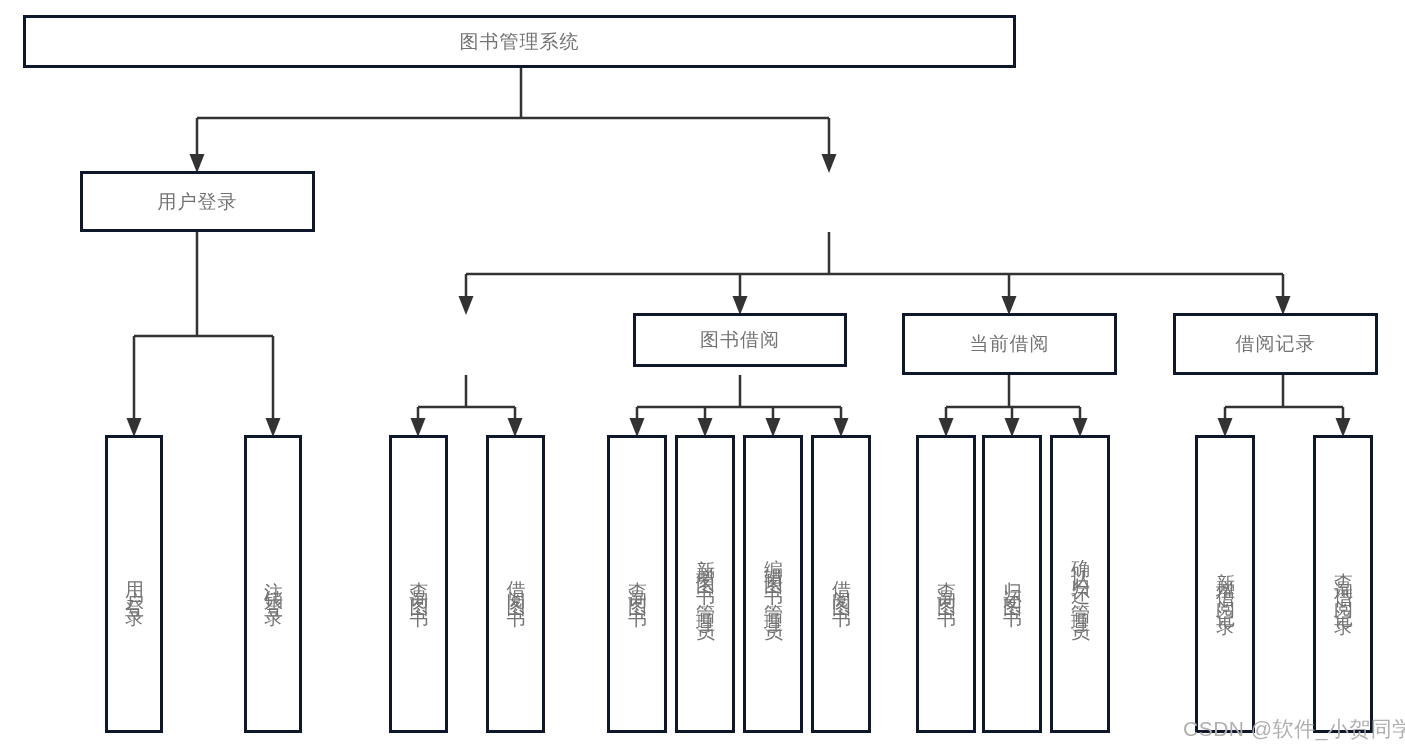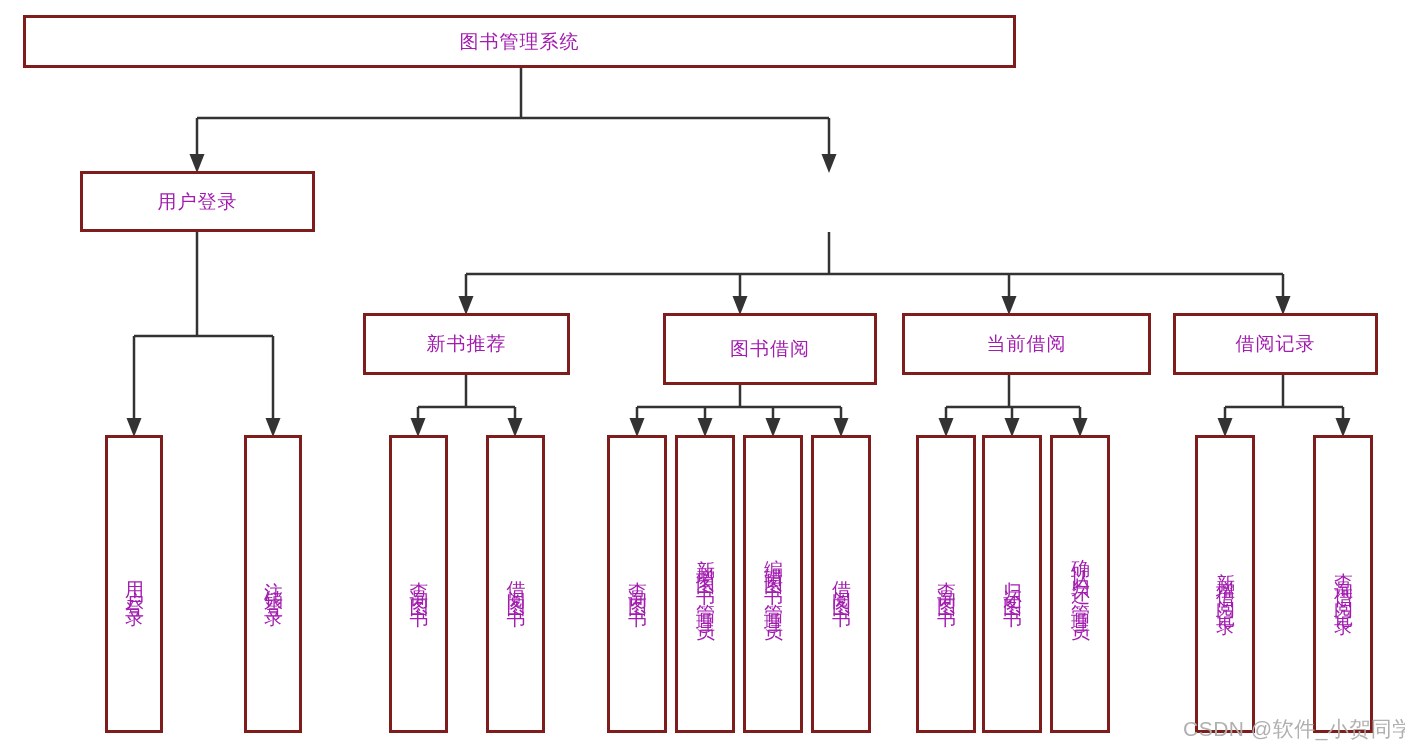--- a/index.html
+++ b/index.html
@@ -2,22 +2,22 @@
 <html><head>
 <meta charset="utf-8">
 <style>
   html,body{margin:0;padding:0;background:#ffffff;}
   .canvas{
     position:relative;width:1405px;height:747px;background:#ffffff;overflow:hidden;
     font-family:"Liberation Sans","DejaVu Sans",sans-serif;
   }
   #connector-layer{position:absolute;left:0;top:0;z-index:1;}
   .box{
-    position:absolute;box-sizing:border-box;border:3px solid #7f1d1d;background:#ffffff;
-    display:flex;align-items:center;justify-content:center;color:#a21caf;z-index:2;
+    position:absolute;box-sizing:border-box;border:3px solid #0f172a;background:#ffffff;
+    display:flex;align-items:center;justify-content:center;color:#737373;z-index:2;
   }
   .h{font-size:19px;letter-spacing:1px;}
   .v{font-size:19px;}
   .v .lbl{
     writing-mode:vertical-rl;text-orientation:mixed;
     letter-spacing:9px;line-height:1.1;
   }
   .watermark{
     position:absolute;left:1183px;top:715px;z-index:4;
     font-size:21px;color:#b0b0b0;letter-spacing:0.5px;white-space:nowrap;
@@ -84,27 +84,24 @@
     </svg>
 
   <div class="box h" style="left:23px;top:15px;width:993px;height:53px">
     <span class="lbl">图书管理系统</span>
   </div>
 
   <div class="box h" style="left:80px;top:171px;width:235px;height:61px">
     <span class="lbl">用户登录</span>
   </div>
 
-  <div class="box h" style="left:363px;top:313px;width:207px;height:62px">
-    <span class="lbl">新书推荐</span>
-  </div>
-  <div class="box h" style="left:663px;top:313px;width:214px;height:72px">
+  <div class="box h" style="left:633px;top:313px;width:214px;height:54px">
     <span class="lbl">图书借阅</span>
   </div>
-  <div class="box h" style="left:902px;top:313px;width:249px;height:62px">
+  <div class="box h" style="left:902px;top:313px;width:215px;height:62px">
     <span class="lbl">当前借阅</span>
   </div>
   <div class="box h" style="left:1173px;top:313px;width:205px;height:62px">
     <span class="lbl">借阅记录</span>
   </div>
 
   <div class="box v" style="left:105px;top:435px;width:58px;height:298px">
     <span class="lbl">用户登录</span>
   </div>
   <div class="box v" style="left:244px;top:435px;width:58px;height:298px">

